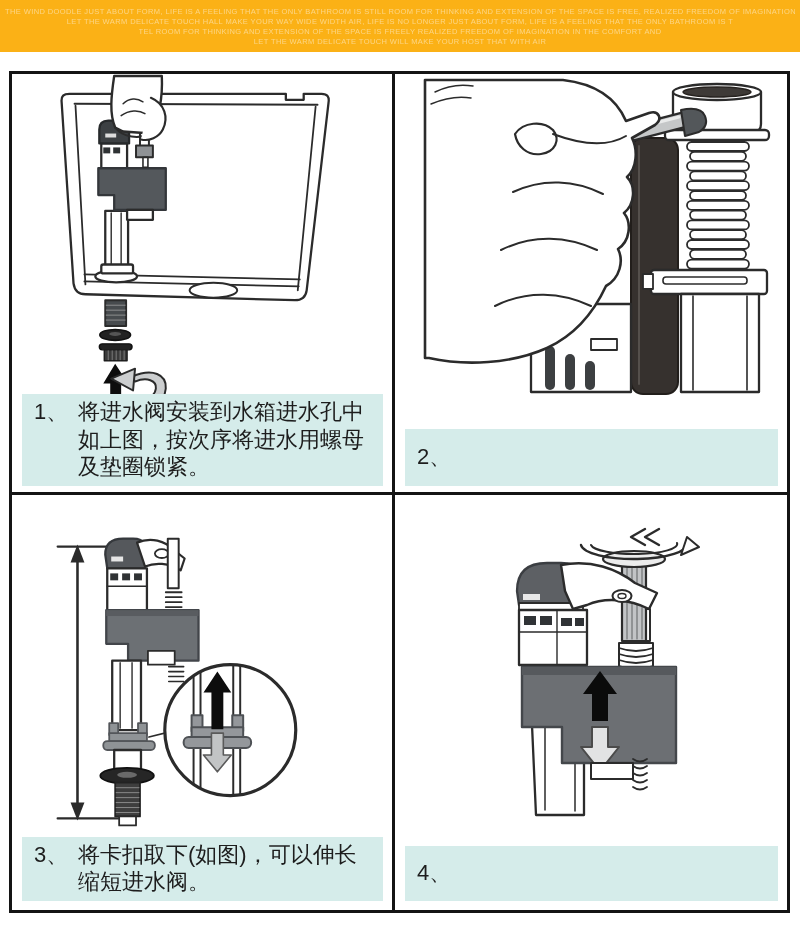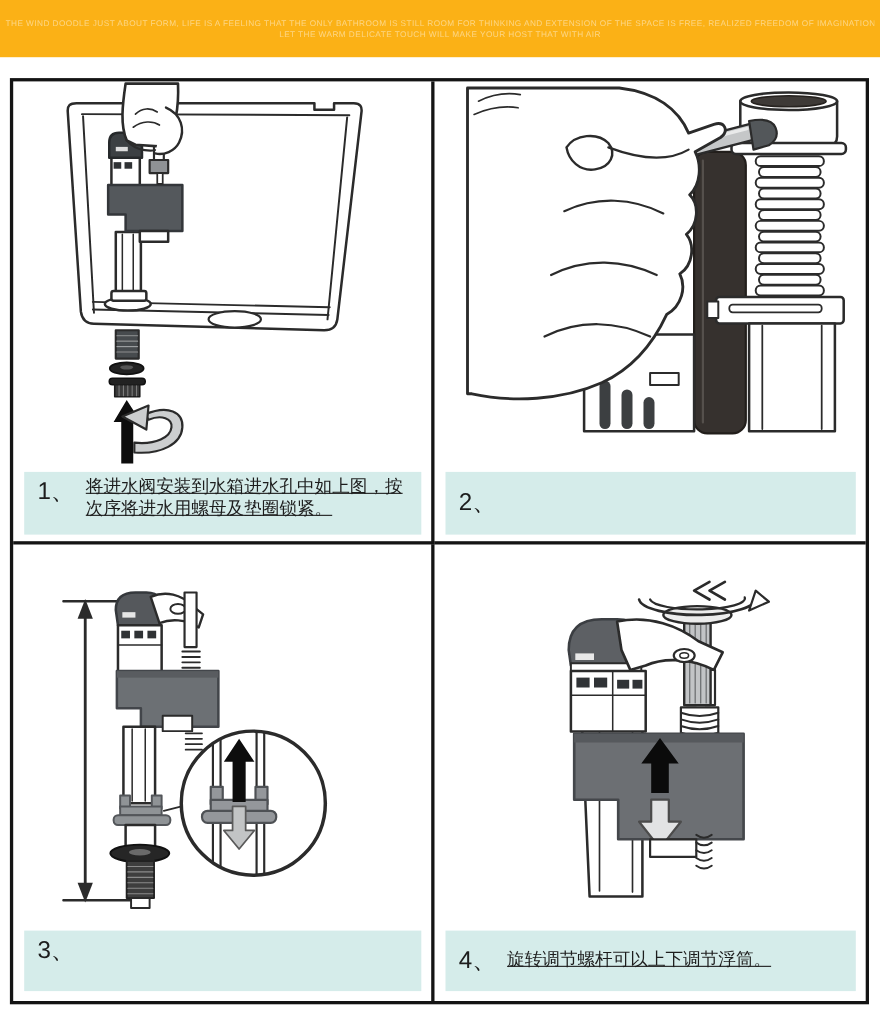--- a/index.html
+++ b/index.html
@@ -18,30 +18,32 @@
   .panel.br{border-right:3px solid #141414;}
   .panel.bb{border-bottom:3px solid #141414;}
   .diagram{position:absolute;left:0;top:0;width:100%;height:100%;}
   
   .caption{position:absolute;left:10px;right:9px;background:#D5ECEA;display:flex;
            padding:4px 6px 5px 12px;box-sizing:border-box;}
   .cap-top{bottom:6px;min-height:57px;}
   .cap-bottom{bottom:9px;min-height:55px;}
   .cap-center{align-items:center;}
   .cap-num{flex:none;width:44px;font-size:22px;color:#1d1d1d;line-height:1.26;}
-  .cap-text{flex:1;font-size:16px;color:#1d1d1d;line-height:1.26;text-decoration:underline;}
+  .cap-text{flex:1;font-size:22px;color:#1d1d1d;line-height:1.26;}
   svg{display:block;}
 </style>
 </head>
 <body>
 
 <div class="page">
 
   <div class="banner">
     <div class="banner-line">THE WIND DOODLE JUST ABOUT FORM, LIFE IS A FEELING THAT THE ONLY BATHROOM IS STILL ROOM FOR THINKING AND EXTENSION OF THE SPACE IS FREE, REALIZED FREEDOM OF IMAGINATION IN THE COMFORT AND</div>
+    <div class="banner-line">LET THE WARM DELICATE TOUCH HALL MAKE YOUR WAY WIDE WIDTH AIR, LIFE IS NO LONGER JUST ABOUT FORM, LIFE IS A FEELING THAT THE ONLY BATHROOM IS T</div>
+    <div class="banner-line">TEL ROOM FOR THINKING AND EXTENSION OF THE SPACE IS FREELY REALIZED FREEDOM OF IMAGINATION IN THE COMFORT AND</div>
     <div class="banner-line">LET THE WARM DELICATE TOUCH WILL MAKE YOUR HOST THAT WITH AIR</div>
   </div>
 
   <div class="grid">
 
     <div class="panel br bb">
       <svg class="diagram" viewBox="0 0 383 418" preserveAspectRatio="xMidYMin meet" fill="none" stroke="#2b2b2b" stroke-width="2.3" stroke-linejoin="round" stroke-linecap="round">
 
         <g>
           <path d="M58,20 L276,20 L276,26 L294,26 L294,20 L312,20 C318,20 320,23 319,29 L297,218 C296,225 292,228 285,228 L74,222 C67,222 63,218 62,211 L50,28 C49.5,22 52,20 58,20 Z" fill="#ffffff"></path>
@@ -229,20 +231,21 @@
               <rect x="173" y="244" width="68" height="11" rx="5" fill="#94979B" stroke="#4E5155" stroke-width="2"></rect>
             </g>
             <polygon points="207,178 193,199 201,199 201,236 213,236 213,199 221,199" fill="#0D0D0D" stroke="none"></polygon>
             <polygon points="201,240 213,240 213,262 221,262 207,279 193,262 201,262" fill="#C2C4C5" stroke="#5A5A5A" stroke-width="1.6"></polygon>
           </g>
           <circle cx="220" cy="237" r="66" fill="none" stroke="#2b2b2b" stroke-width="3.2"></circle>
         </g>
       </svg>
       <div class="caption cap-bottom">
         <span class="cap-num">3、</span>
+        <span class="cap-text">将卡扣取下(如图)，可以伸长缩短进水阀。</span>
       </div>
     </div>
 
     <div class="panel">
       <svg class="diagram" viewBox="0 0 392 415" preserveAspectRatio="xMidYMin meet" fill="none" stroke="#2b2b2b" stroke-width="2.3" stroke-linejoin="round" stroke-linecap="round">
 
         <path d="M133,140 L189,140 L189,320 L141,320 Z" fill="#ffffff"></path>
         <path d="M150,145 V315 M180,145 V316" stroke-width="1.5"></path>
 
         <rect x="229" y="114" width="9" height="32" fill="#ffffff" stroke-width="2"></rect>
@@ -292,18 +295,17 @@
         <polygon points="205,176 188,199 197,199 197,226 213,226 213,199 222,199" fill="#0B0B0B" stroke="none"></polygon>
         <polygon points="197,232 213,232 213,252 224,252 205,276 186,252 197,252" fill="#E2E3E4" stroke="#4B4B4B" stroke-width="2"></polygon>
 
         <rect x="196" y="268" width="42" height="16" fill="#ffffff" stroke-width="2"></rect>
         <g>
           <path d="M238,264 q7,5 14,0 M238,271 q7,5 14,0 M238,278 q7,5 14,0 M238,285 q7,5 14,0 M238,292 q7,5 14,0" stroke-width="1.8"></path>
         </g>
       </svg>
       <div class="caption cap-bottom cap-center">
         <span class="cap-num">4、</span>
-        <span class="cap-text">旋转调节螺杆可以上下调节浮筒。</span>
       </div>
     </div>
 
   </div>
 </div>
 
 </body></html>

